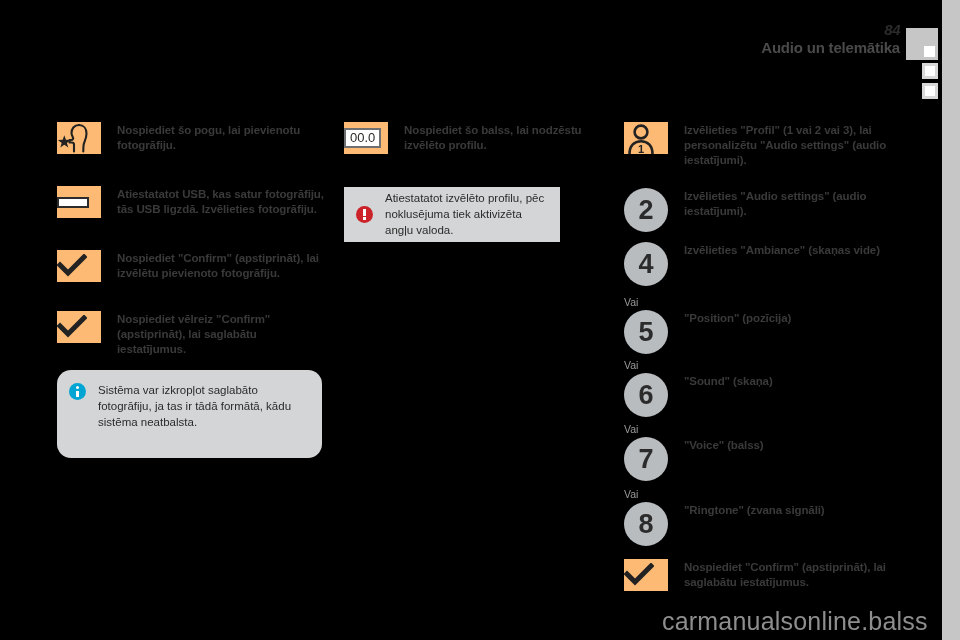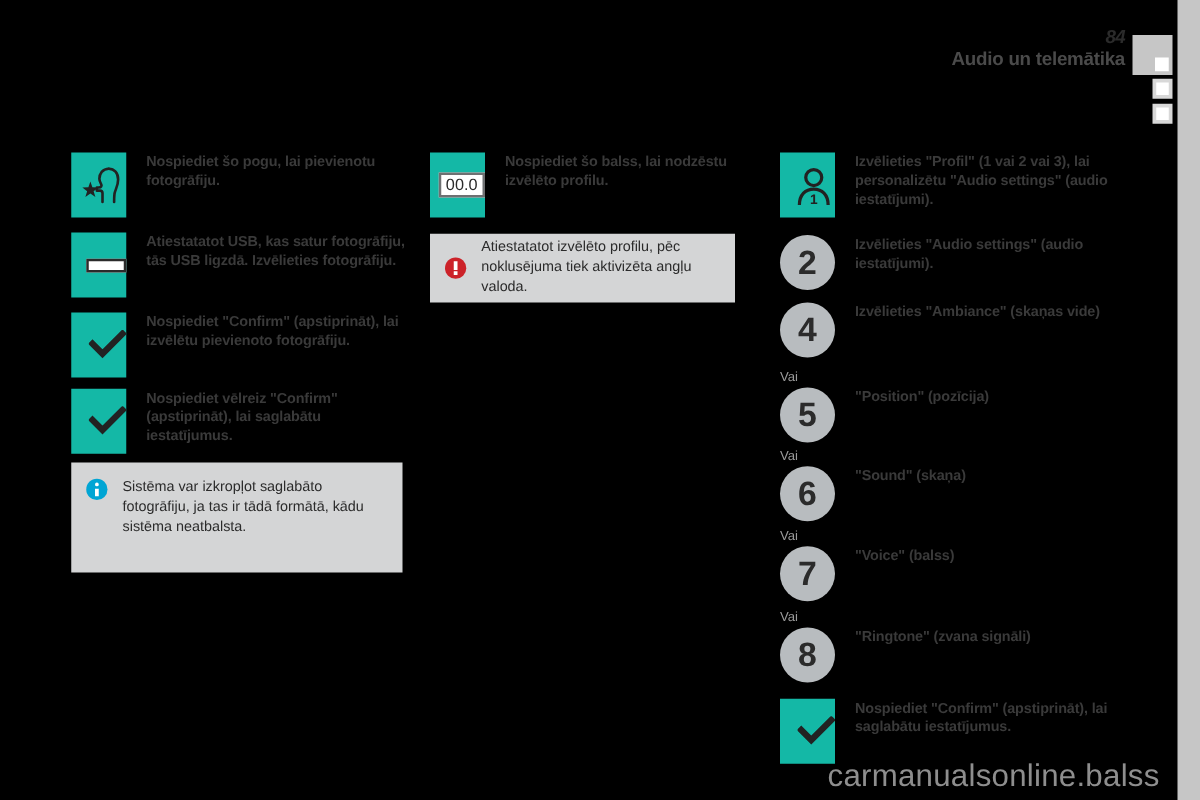--- a/index.html
+++ b/index.html
@@ -91,26 +91,26 @@
 
   
   .step-row {
     position: absolute;
     display: flex;
     align-items: flex-start;
   }
 
   .icon-box {
     width: 44px;
-    height: 52px;
-    background: #14b8a6;
+    height: 32px;
+    background: #fdba74;
     flex: 0 0 44px;
     display: flex;
     align-items: center;
-    justify-content: flex-end;
+    justify-content: flex-start;
     position: relative;
   }
 
   .circle-num {
     width: 44px;
     height: 44px;
     border-radius: 50%;
     background: #b8bcbf;
     flex: 0 0 44px;
     display: flex;
@@ -294,33 +294,33 @@
 
   <div class="step-row" style="left:57px; top:311px; width:270px;">
     <div class="icon-box">
       <svg width="30" height="24" viewBox="0 0 30 24">
         <path d="M3 11 L11 19 L27 3" fill="none" stroke="#222" stroke-width="5" stroke-linecap="square" stroke-linejoin="miter"></path>
       </svg>
     </div>
     <div class="step-text">Nospiediet vēlreiz "Confirm" (apstiprināt), lai saglabātu iestatījumus.</div>
   </div>
 
-  <div class="callout" style="left:57px; top:370px; width:265px; height:88px;">
+  <div class="callout" style="left:57px; top:370px; width:265px; height:88px;border-radius:14px;">
     <div class="info-glyph"></div>
     <div class="callout-text">Sistēma var izkropļot saglabāto fotogrāfiju, ja tas ir tādā formātā, kādu sistēma neatbalsta.</div>
   </div>
 
   <div class="step-row" style="left:344px; top:122px; width:250px;">
     <div class="icon-box">
       <div class="display-box">00.0</div>
     </div>
     <div class="step-text">Nospiediet šo balss, lai nodzēstu izvēlēto profilu.</div>
   </div>
 
-  <div class="callout" style="left:344px; top:187px; width:244px; height:55px; align-items:center;justify-content:center;">
+  <div class="callout" style="left:344px; top:187px; width:216px; height:55px; align-items:center;justify-content:center;">
     <div class="warn-glyph"></div>
     <div class="callout-text">Atiestatatot izvēlēto profilu, pēc noklusējuma tiek aktivizēta angļu valoda.</div>
   </div>
 
   <div class="step-row" style="left:624px; top:122px; width:290px;">
     <div class="icon-box">
       <svg width="34" height="34" viewBox="0 0 34 34">
         <circle cx="17" cy="11" r="6.4" fill="none" stroke="#222" stroke-width="2.6"></circle>
         <path d="M5.5 33 C5.5 24.5 10.5 20.2 17 20.2 C23.5 20.2 28.5 24.5 28.5 33" fill="none" stroke="#222" stroke-width="2.6"></path>
         <text x="17" y="32" font-family="Liberation Sans, sans-serif" font-size="11" font-weight="bold" fill="#222" text-anchor="middle">1</text>

